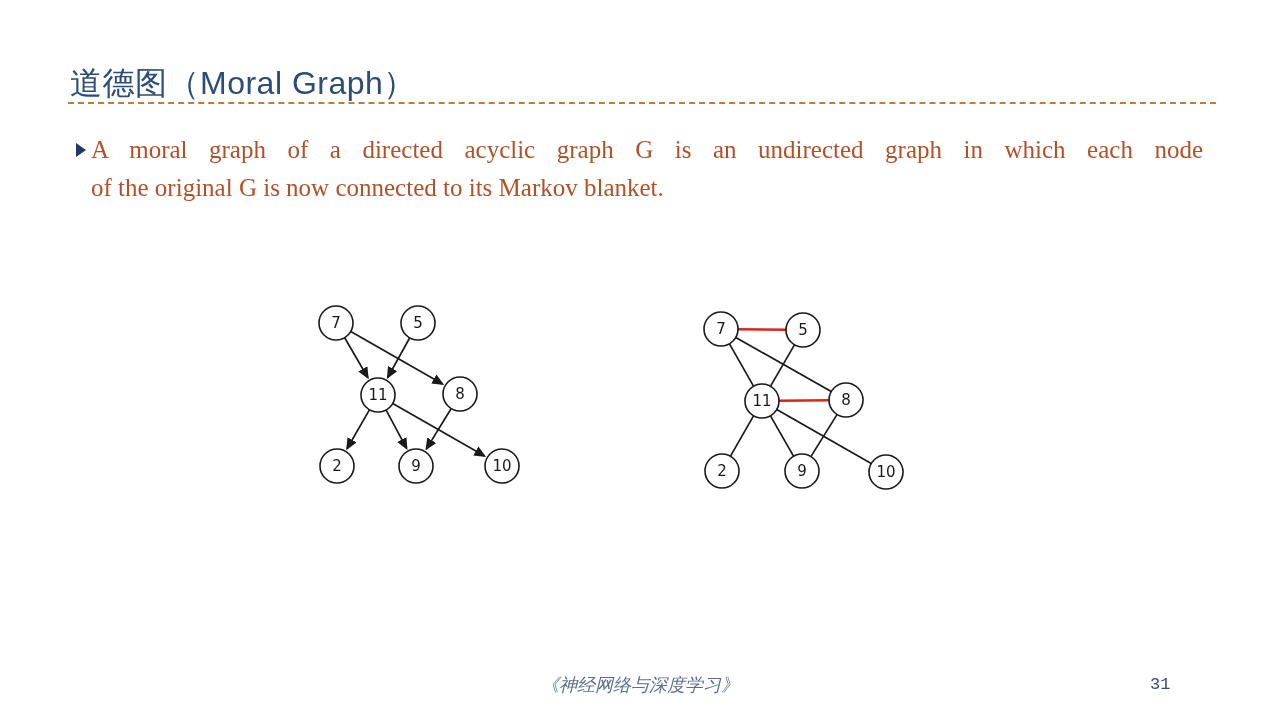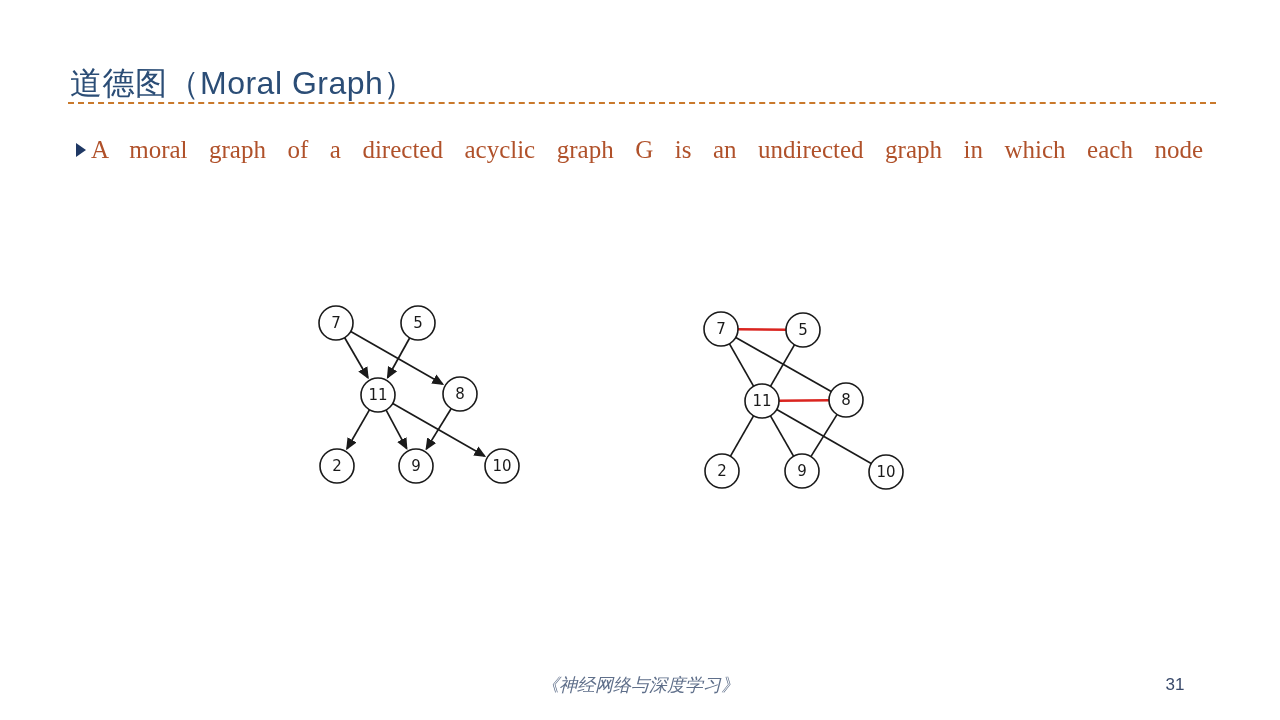--- a/index.html
+++ b/index.html
@@ -66,37 +66,38 @@
     text-align:center;
     font-family:Liberation Mono, monospace;
     font-style:italic;
     font-size:18px;
     color:var(--footer-color);
   }
   .page-number {
     position:absolute;
     left:1150px; top:675px;
     width:50px;
-    text-align:center;
-    font-family:Liberation Sans, sans-serif;
+    text-align:left;
+    font-family:Liberation Mono, monospace;
     font-size:17px;
     color:var(--page-color);
   }
 </style>
 </head>
 <body>
 
 <h1 class="slide-title">道德图（Moral Graph）</h1>
 
 <div class="rule rule-top"></div>
 
 <div class="bullet-row">
   <span class="bullet-tri"></span>
   <div class="bullet-text">
     <div class="bullet-line-1">A moral graph of a directed acyclic graph G is an undirected graph in which each node</div>
+    <div class="bullet-line-2">of the original G is now connected to its Markov blanket.</div>
   </div>
 </div>
 
 <svg class="graphs-canvas" viewBox="0 0 640 220" xmlns="http://www.w3.org/2000/svg">
   <defs>
     <marker id="arrow" viewBox="0 0 10 10" refX="8.5" refY="5" markerWidth="7" markerHeight="7" orient="auto">
       <path id="arrow-head-path" d="M0,0.6 L10,5 L0,9.4 z" fill="#1a1a1a"></path>
     </marker>
   </defs>
   <g id="g-dag">

